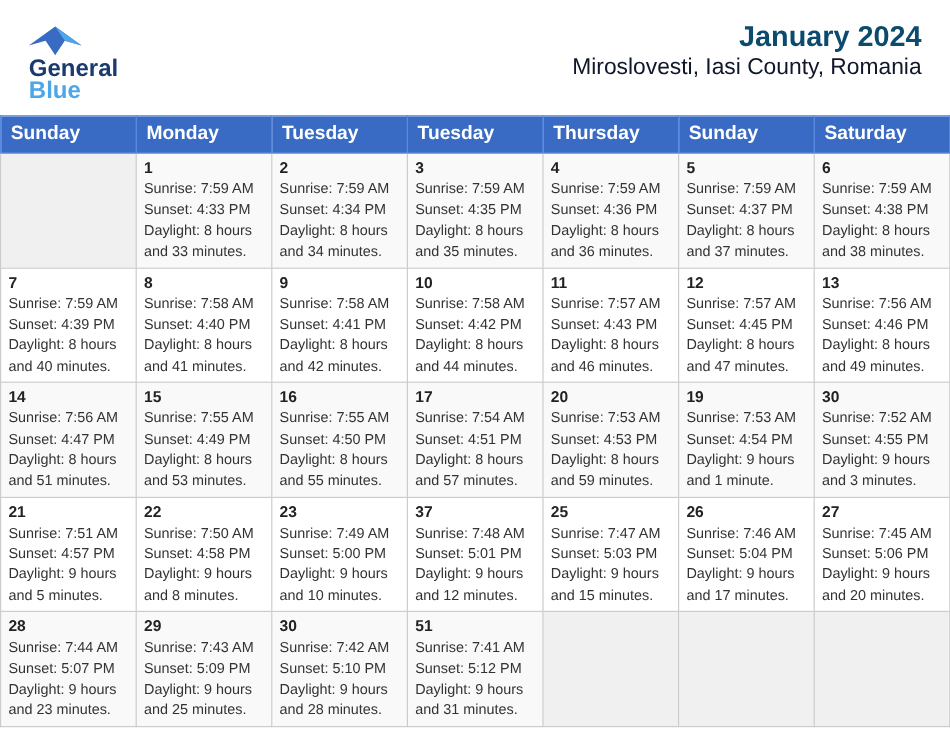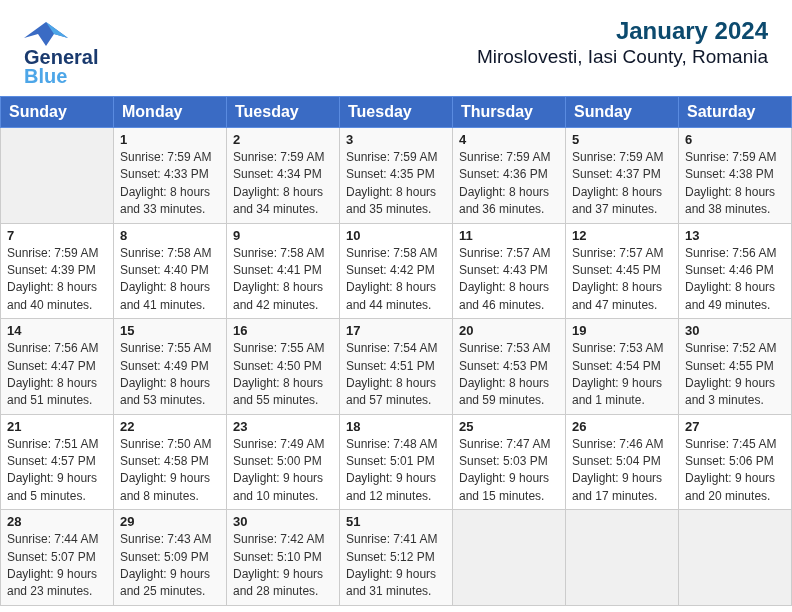--- a/index.html
+++ b/index.html
@@ -209,21 +209,21 @@
         </td>
         <td>
           <div class="day-num">22</div>
           <div class="day-info">Sunrise: 7:50 AM<br>Sunset: 4:58 PM<br>Daylight: 9 hours<br>and 8 minutes.</div>
         </td>
         <td>
           <div class="day-num">23</div>
           <div class="day-info">Sunrise: 7:49 AM<br>Sunset: 5:00 PM<br>Daylight: 9 hours<br>and 10 minutes.</div>
         </td>
         <td>
-          <div class="day-num">18</div>
+          <div class="day-num">37</div>
           <div class="day-info">Sunrise: 7:48 AM<br>Sunset: 5:01 PM<br>Daylight: 9 hours<br>and 12 minutes.</div>
         </td>
         <td>
           <div class="day-num">25</div>
           <div class="day-info">Sunrise: 7:47 AM<br>Sunset: 5:03 PM<br>Daylight: 9 hours<br>and 15 minutes.</div>
         </td>
         <td>
           <div class="day-num">26</div>
           <div class="day-info">Sunrise: 7:46 AM<br>Sunset: 5:04 PM<br>Daylight: 9 hours<br>and 17 minutes.</div>
         </td>

